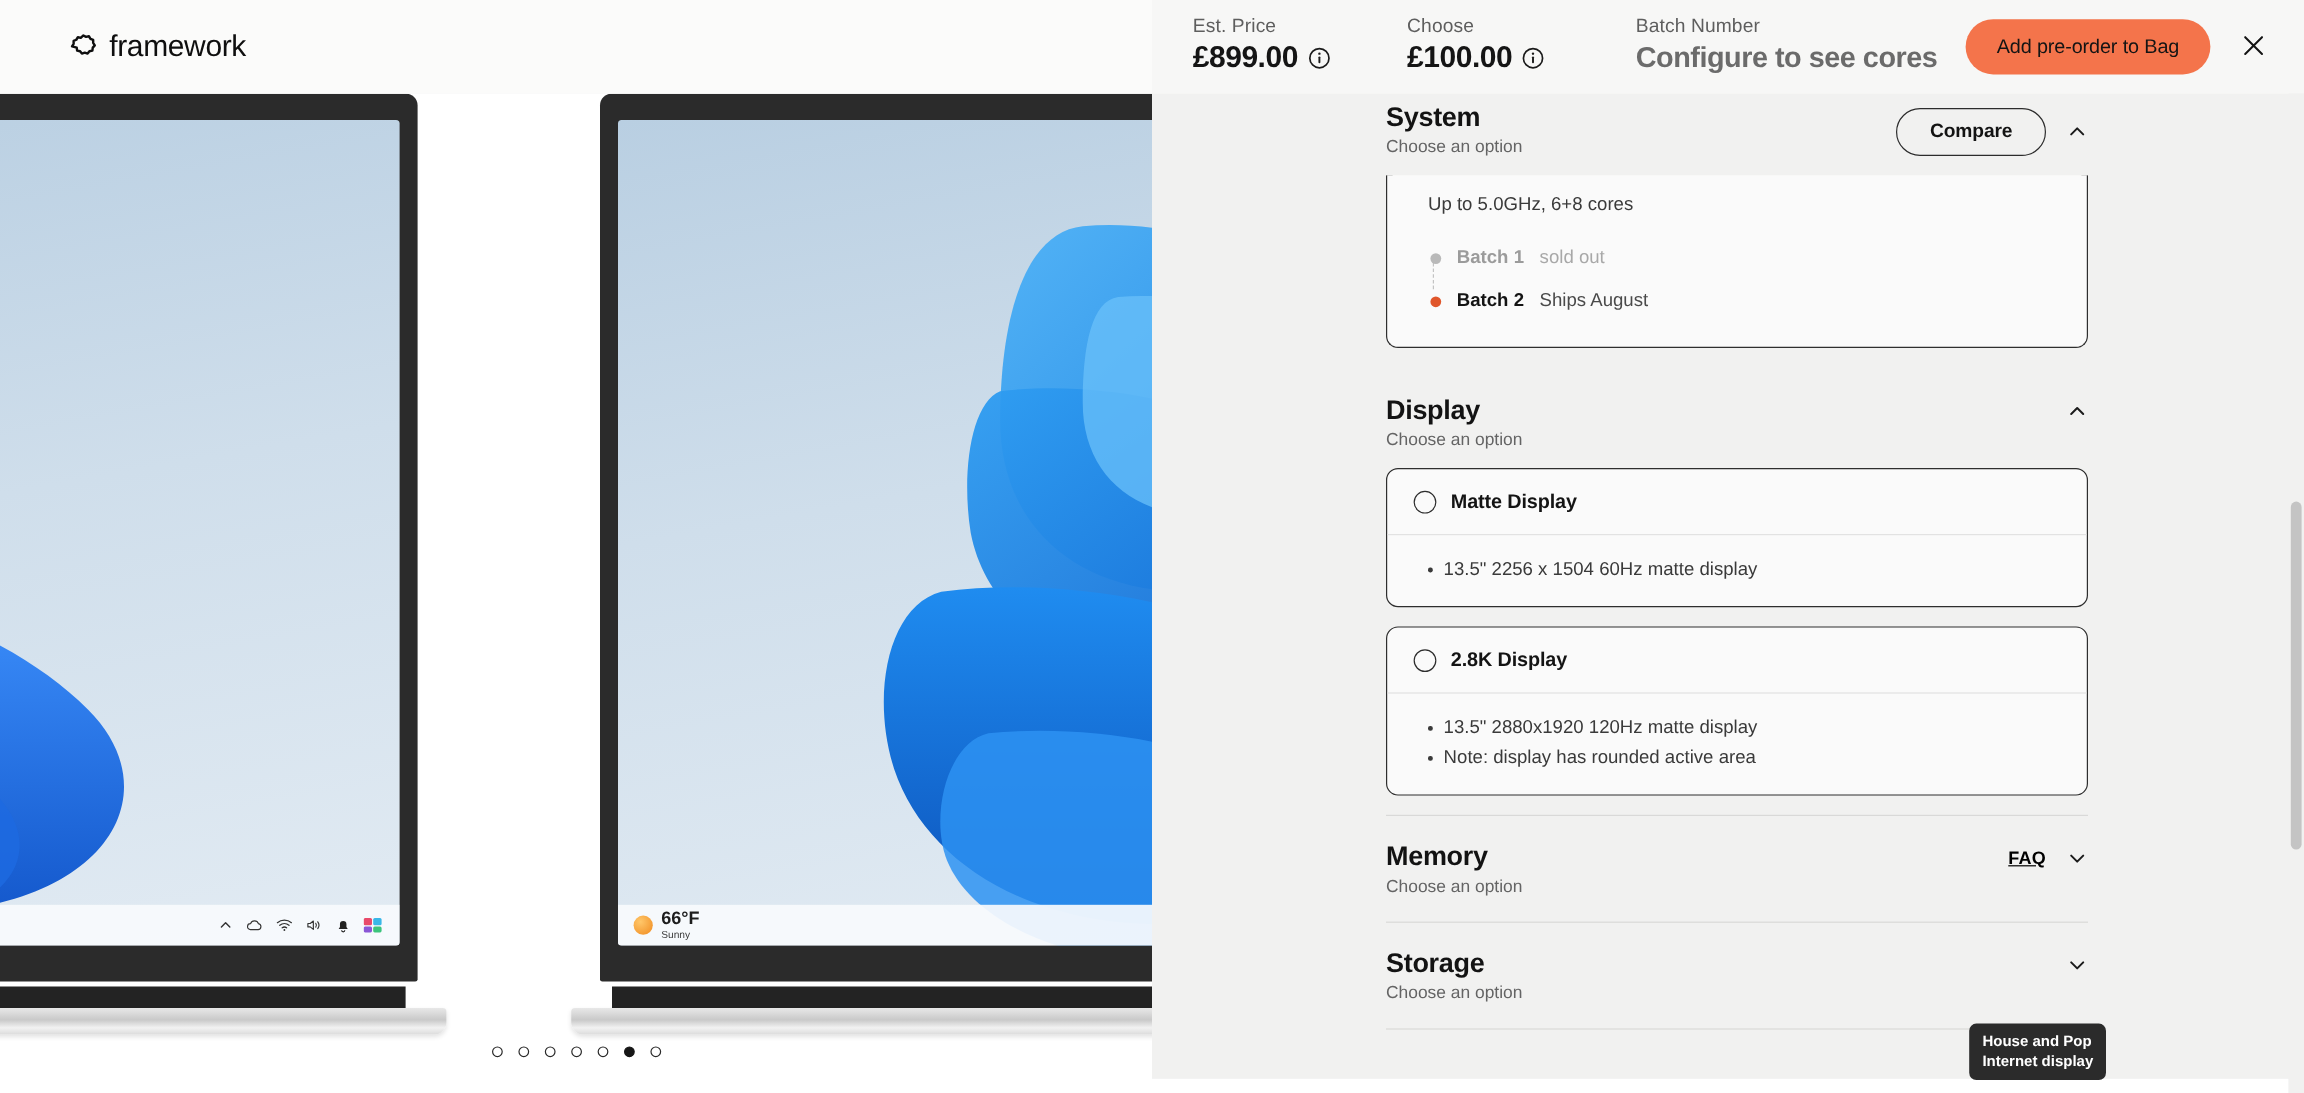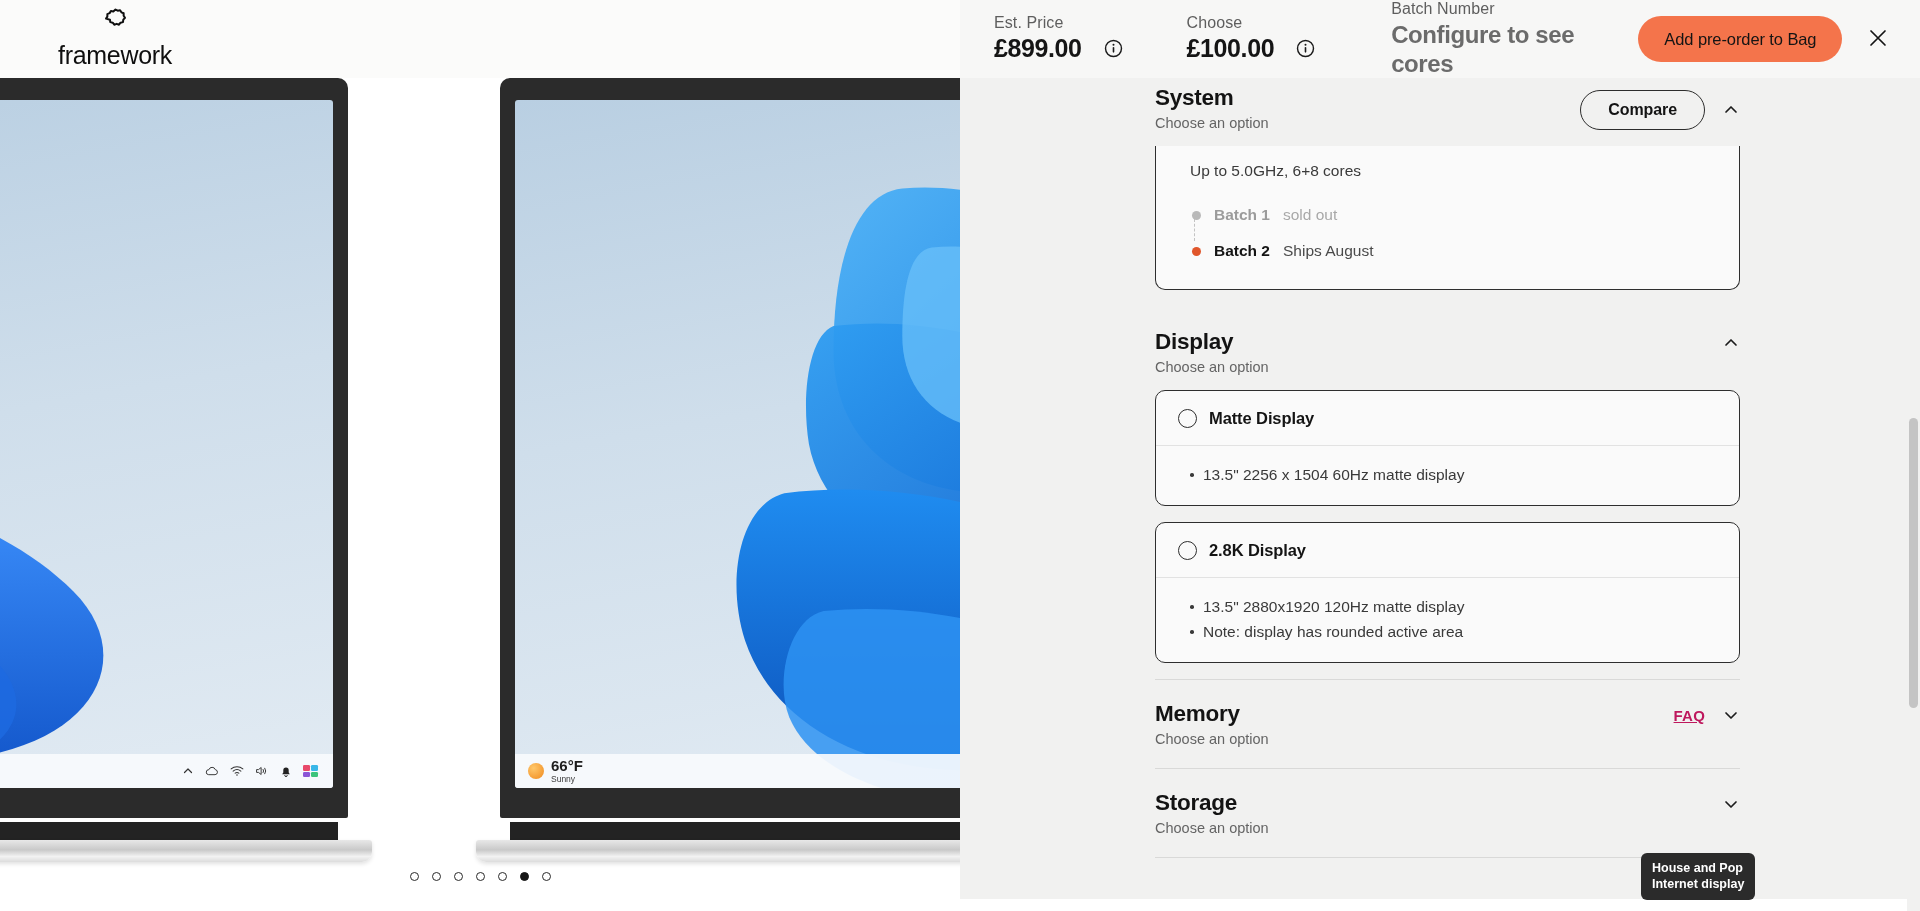--- a/index.html
+++ b/index.html
@@ -15,41 +15,41 @@
 
   
   .header {
     position: absolute; top: 0; left: 0;
     width: 1920px; height: 78px;
     background: #f7f7f6;
     display: flex; align-items: center;
     z-index: 40;
   }
   .header-left { width: 960px; height: 78px; display: flex; align-items: center; padding-left: 58px; background: #fbfbfa;}
-  .logo { display: flex; align-items: center; gap: 10px; flex-direction: column; }
+  .logo { display: flex; align-items: center; gap: 10px; }
   .logo-mark { width: 23px; height: 23px; display: block; }
   .logo-text {
     font-size: 25px; font-weight: 400; letter-spacing: -0.3px; color: #0f0f0f;
   }
 
   .header-right {
     width: 960px; height: 78px;
     background: #f7f7f6;
     display: flex; align-items: center; gap: 0;
     padding-right: 20px;
   }
   .price-block { display: flex; flex-direction: column; justify-content: center; }
   .price-block.pb1 { margin-left: 34px; }
   .price-block.pb2 { margin-left: 64px; }
   .price-block.pb3 { margin-left: 76px; }
   .pb-label {
     font-size: 16px; color: #5e5e5e; line-height: 16px; margin-bottom: 3px;
     letter-spacing: 0.1px;
   }
-  .pb-value-row { display: flex; align-items: center; gap: 22px; }
+  .pb-value-row { display: flex; align-items: center; gap: 8px; }
   .pb-value { font-size: 25px; font-weight: 700; color: #151515; letter-spacing: -0.4px; line-height: 29px; }
   .pb-value.muted { color: #6b6b6b; font-size: 24px; }
   .info-icon { width: 19px; height: 19px; flex: 0 0 19px; display: block; }
 
   .cta-btn {
     margin-left: auto;
     background: #f4744b;
     color: #141414;
     border: none;
     border-radius: 999px;
@@ -155,21 +155,21 @@
   .compare-btn {
     border: 1.4px solid #2c2c2c;
     background: transparent;
     border-radius: 999px;
     height: 40px; padding: 0 27px;
     font-size: 16px; font-weight: 700; color: #131313;
     font-family: "Liberation Sans", sans-serif;
     cursor: pointer; letter-spacing: -0.1px;
   }
   .faq-link {
-    font-size: 15px; font-weight: 700; color: #be185d;
+    font-size: 15px; font-weight: 700; color: #000000;
     text-decoration: underline; cursor: pointer; letter-spacing: 0.2px;
   }
   .chev { width: 18px; height: 18px; cursor: pointer; display: block; }
 
   
   .opt-card {
     background: #fafafa;
     border: 1.3px solid #2e2e2e;
     border-radius: 10px;
     margin-bottom: 16px;

